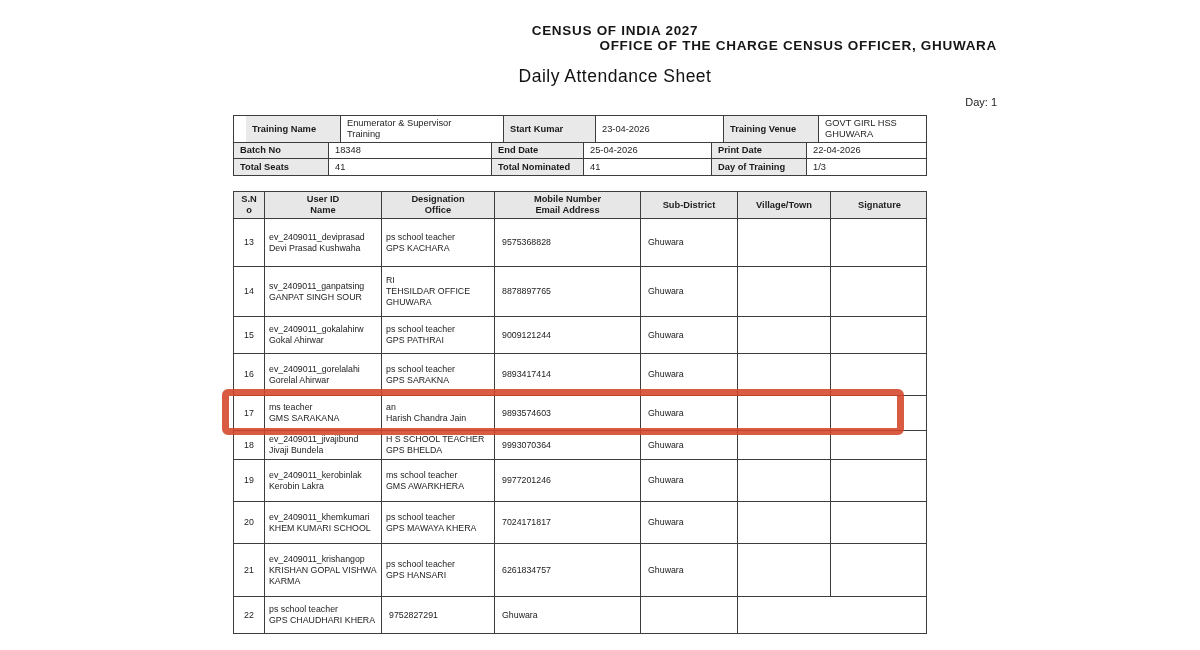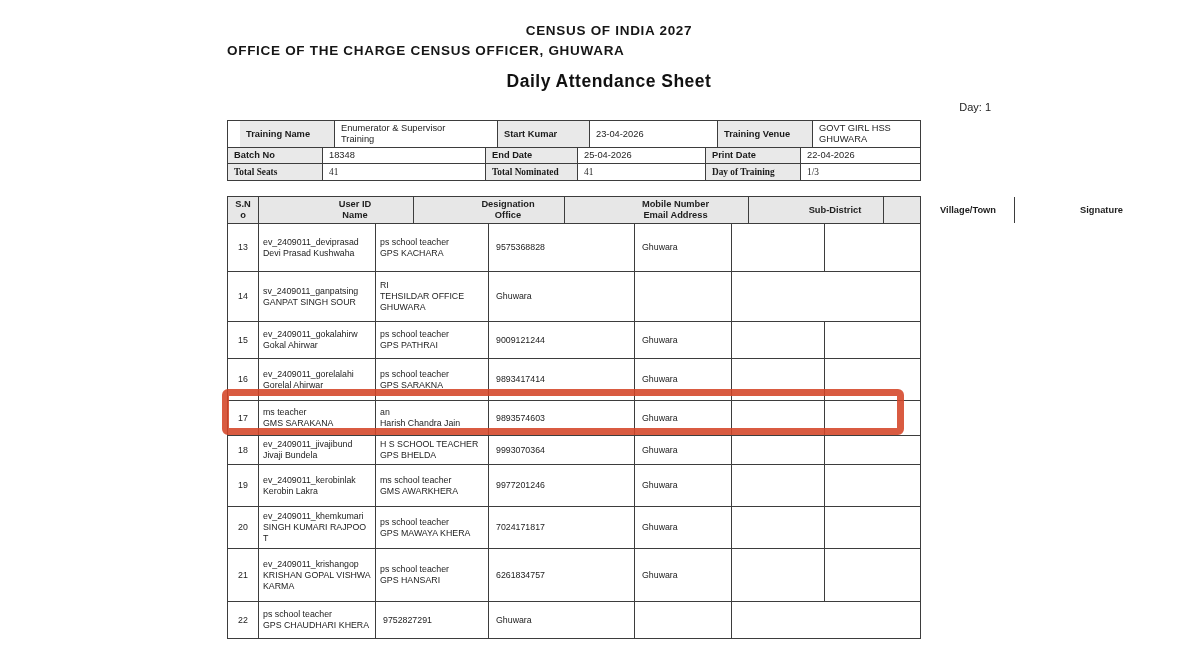--- a/index.html
+++ b/index.html
@@ -1,42 +1,42 @@
 <!DOCTYPE html>
 <html><head>
 <meta charset="utf-8">
 <style>
   * { margin:0; padding:0; box-sizing:border-box; }
   html,body { width:1200px; height:650px; overflow:hidden; background:#ffffff;
               font-family:"Liberation Sans", sans-serif; color:#1e1e1e; }
   .page { position:relative; width:1200px; height:650px; background:#fff; }
-  .content { position:absolute; left:227px; top:0; width:764px; }
+  .content { position:absolute; left:233px; top:0; width:764px; }
 
   .t1 { margin-top:23px; text-align:center; font-size:13.5px; font-weight:bold; letter-spacing:0.7px; color:#161616; }
-  .t2 { margin-top:5px;  text-align:left; font-size:13.5px; font-weight:bold; letter-spacing:0.7px; color:#161616; }
-  .t3 { margin-top:13px; text-align:center; font-size:17.5px; font-weight:bold; letter-spacing:0.5px; color:#111; }
+  .t2 {  text-align:right; font-size:13.5px; font-weight:bold; letter-spacing:0.7px; color:#161616; }
+  .t3 { margin-top:13px; text-align:center; font-size:17.5px; font-weight:normal; letter-spacing:0.5px; color:#111; }
   .day { margin-top:9px; text-align:right; font-size:11px; font-weight:normal; color:#222; }
 
   
   .itable { margin-top:7px; width:694px; border:1px solid #3d3d3d; }
   .irow { display:grid; grid-template-columns:95px 163px 92px 128px 95px 121px;
           border-bottom:1px solid #3d3d3d; }
-  .irow:last-child { border-bottom:none;font-family:Liberation Serif, serif; }
+  .irow:last-child { border-bottom:none; }
   .irow:nth-child(1) { min-height:26px;padding-left:12px; }
   .irow:nth-child(2), .irow:nth-child(3) { min-height:16px; }
   .icell { display:flex; flex-direction:column; justify-content:center;
            padding:2px 6px; font-size:9.3px; line-height:11px;
            border-right:1px solid #3d3d3d; white-space:pre-line; }
   .icell:last-child { border-right:none; }
   .ilabel { font-weight:bold; background:#e9e9e9; color:#1a1a1a; }
 
   
   .atable { margin-top:15px; width:694px; border:1px solid #3d3d3d; border-bottom:none; }
   .thead { display:grid; grid-template-columns:31px 117px 113px 146px 97px 93px 97px;
-           background:#e7e7e7; border-bottom:1px solid #3d3d3d; min-height:26px;gap:38px; }
+           background:#e7e7e7; border-bottom:1px solid #3d3d3d; min-height:26px; }
   .th { display:flex; flex-direction:column; justify-content:center; align-items:center;
         text-align:center; font-size:9.3px; font-weight:bold; line-height:11px;
         border-right:1px solid #3d3d3d; white-space:pre-line; word-break:break-all; padding:2px 1px; }
   .th:last-child { border-right:none; }
 
   .tbody .trow { display:grid; grid-template-columns:31px 117px 113px 146px 97px 93px 97px;
                  border-bottom:1px solid #3d3d3d; }
   .tbody .trow:nth-child(1){min-height:48px} .tbody .trow:nth-child(2){min-height:50px}
   .tbody .trow:nth-child(3){min-height:37px} .tbody .trow:nth-child(4){min-height:42px}
   .tbody .trow:nth-child(5){min-height:35px} .tbody .trow:nth-child(6){min-height:28px}
@@ -131,20 +131,21 @@
     <div class="td c-sno">14</div>
     <div class="td c-uid">
       <span>sv_2409011_ganpatsing</span>
       <span>GANPAT SINGH SOUR</span>
     </div>
     <div class="td c-desig">
       <span>RI</span>
       <span>TEHSILDAR OFFICE
 GHUWARA</span>
     </div>
+    <div class="td c-mob">8878897765</div>
     <div class="td c-sub">Ghuwara</div>
     <div class="td c-vil"></div>
     <div class="td c-sig"></div>
   </div>
 
   <div class="trow">
     <div class="td c-sno">15</div>
     <div class="td c-uid">
       <span>ev_2409011_gokalahirw</span>
       <span>Gokal Ahirwar</span>
@@ -220,21 +221,21 @@
     <div class="td c-mob">9977201246</div>
     <div class="td c-sub">Ghuwara</div>
     <div class="td c-vil"></div>
     <div class="td c-sig"></div>
   </div>
 
   <div class="trow">
     <div class="td c-sno">20</div>
     <div class="td c-uid">
       <span>ev_2409011_khemkumari</span>
-      <span>SINGH KUMARI RAJPOOT</span>
+      <span>KHEM KUMARI SCHOOL</span>
     </div>
     <div class="td c-desig">
       <span>ps school teacher</span>
       <span>GPS MAWAYA KHERA</span>
     </div>
     <div class="td c-mob">7024171817</div>
     <div class="td c-sub">Ghuwara</div>
     <div class="td c-vil"></div>
     <div class="td c-sig"></div>
   </div>

